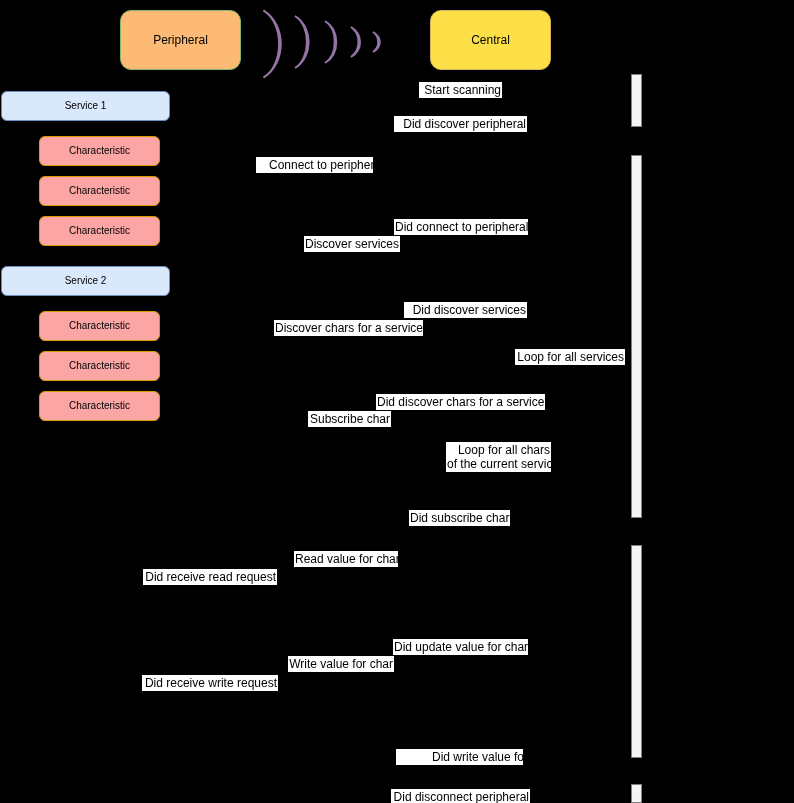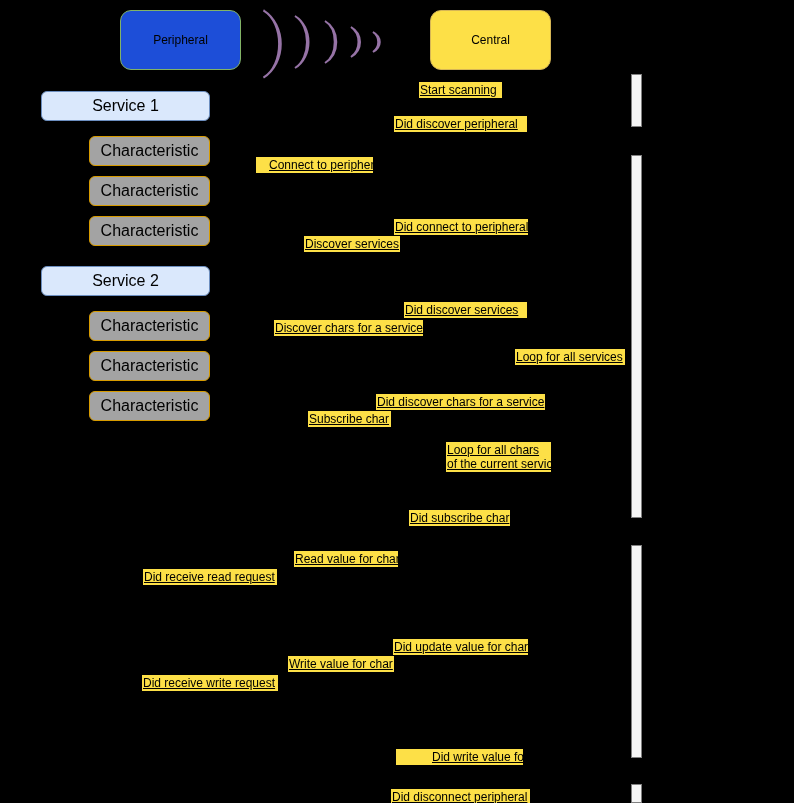--- a/index.html
+++ b/index.html
@@ -25,69 +25,67 @@
     align-items: center;
     justify-content: center;
     font-size: 12px;
     line-height: 14px;
     color: #000000;
     text-align: center;
   }
   .actor-peripheral {
     left: 120px; top: 10px;
     width: 121px; height: 60px;
-    background: #1d4ed8;
+    background: #fdba74;
     border: 1px solid #82b366;
   }
   .actor-central {
     left: 430px; top: 10px;
     width: 121px; height: 60px;
     background: #fde047;
     border: 1px solid #d6b656;
   }
 
   
   .gatt-box {
     position: absolute;
     box-sizing: border-box;
     border-radius: 6px;
     display: flex;
     align-items: center;
     justify-content: center;
-    font-size: 16px;
+    font-size: 10px;
     line-height: 14px;
     color: #000000;
     text-align: center;
-    margin-left: 40px;
   }
   .gatt-service {
     left: 1px;
     width: 169px; height: 30px;
     background: #dae8fc;
     border: 1px solid #6c8ebf;
   }
   .gatt-char {
-    left: 49px;
+    left: 39px;
     width: 121px; height: 30px;
-    background: #a3a3a3;
+    background: #fca5a5;
     border: 1px solid #d79b00;
   }
 
   
   .msg-label {
     position: absolute;
-    background: #fde047;
+    background: #ffffff;
     color: #000000;
     font-size: 12px;
     line-height: 14px;
     padding: 1px 1px;
     white-space: pre;
-    text-align: left;
+    text-align: right;
     box-sizing: border-box;
-    text-decoration: underline;
   }
 
   
   .activation {
     position: absolute;
     left: 631px;
     width: 11px;
     box-sizing: border-box;
     background: #f5f5f5;
     border: 1px solid #808080;

